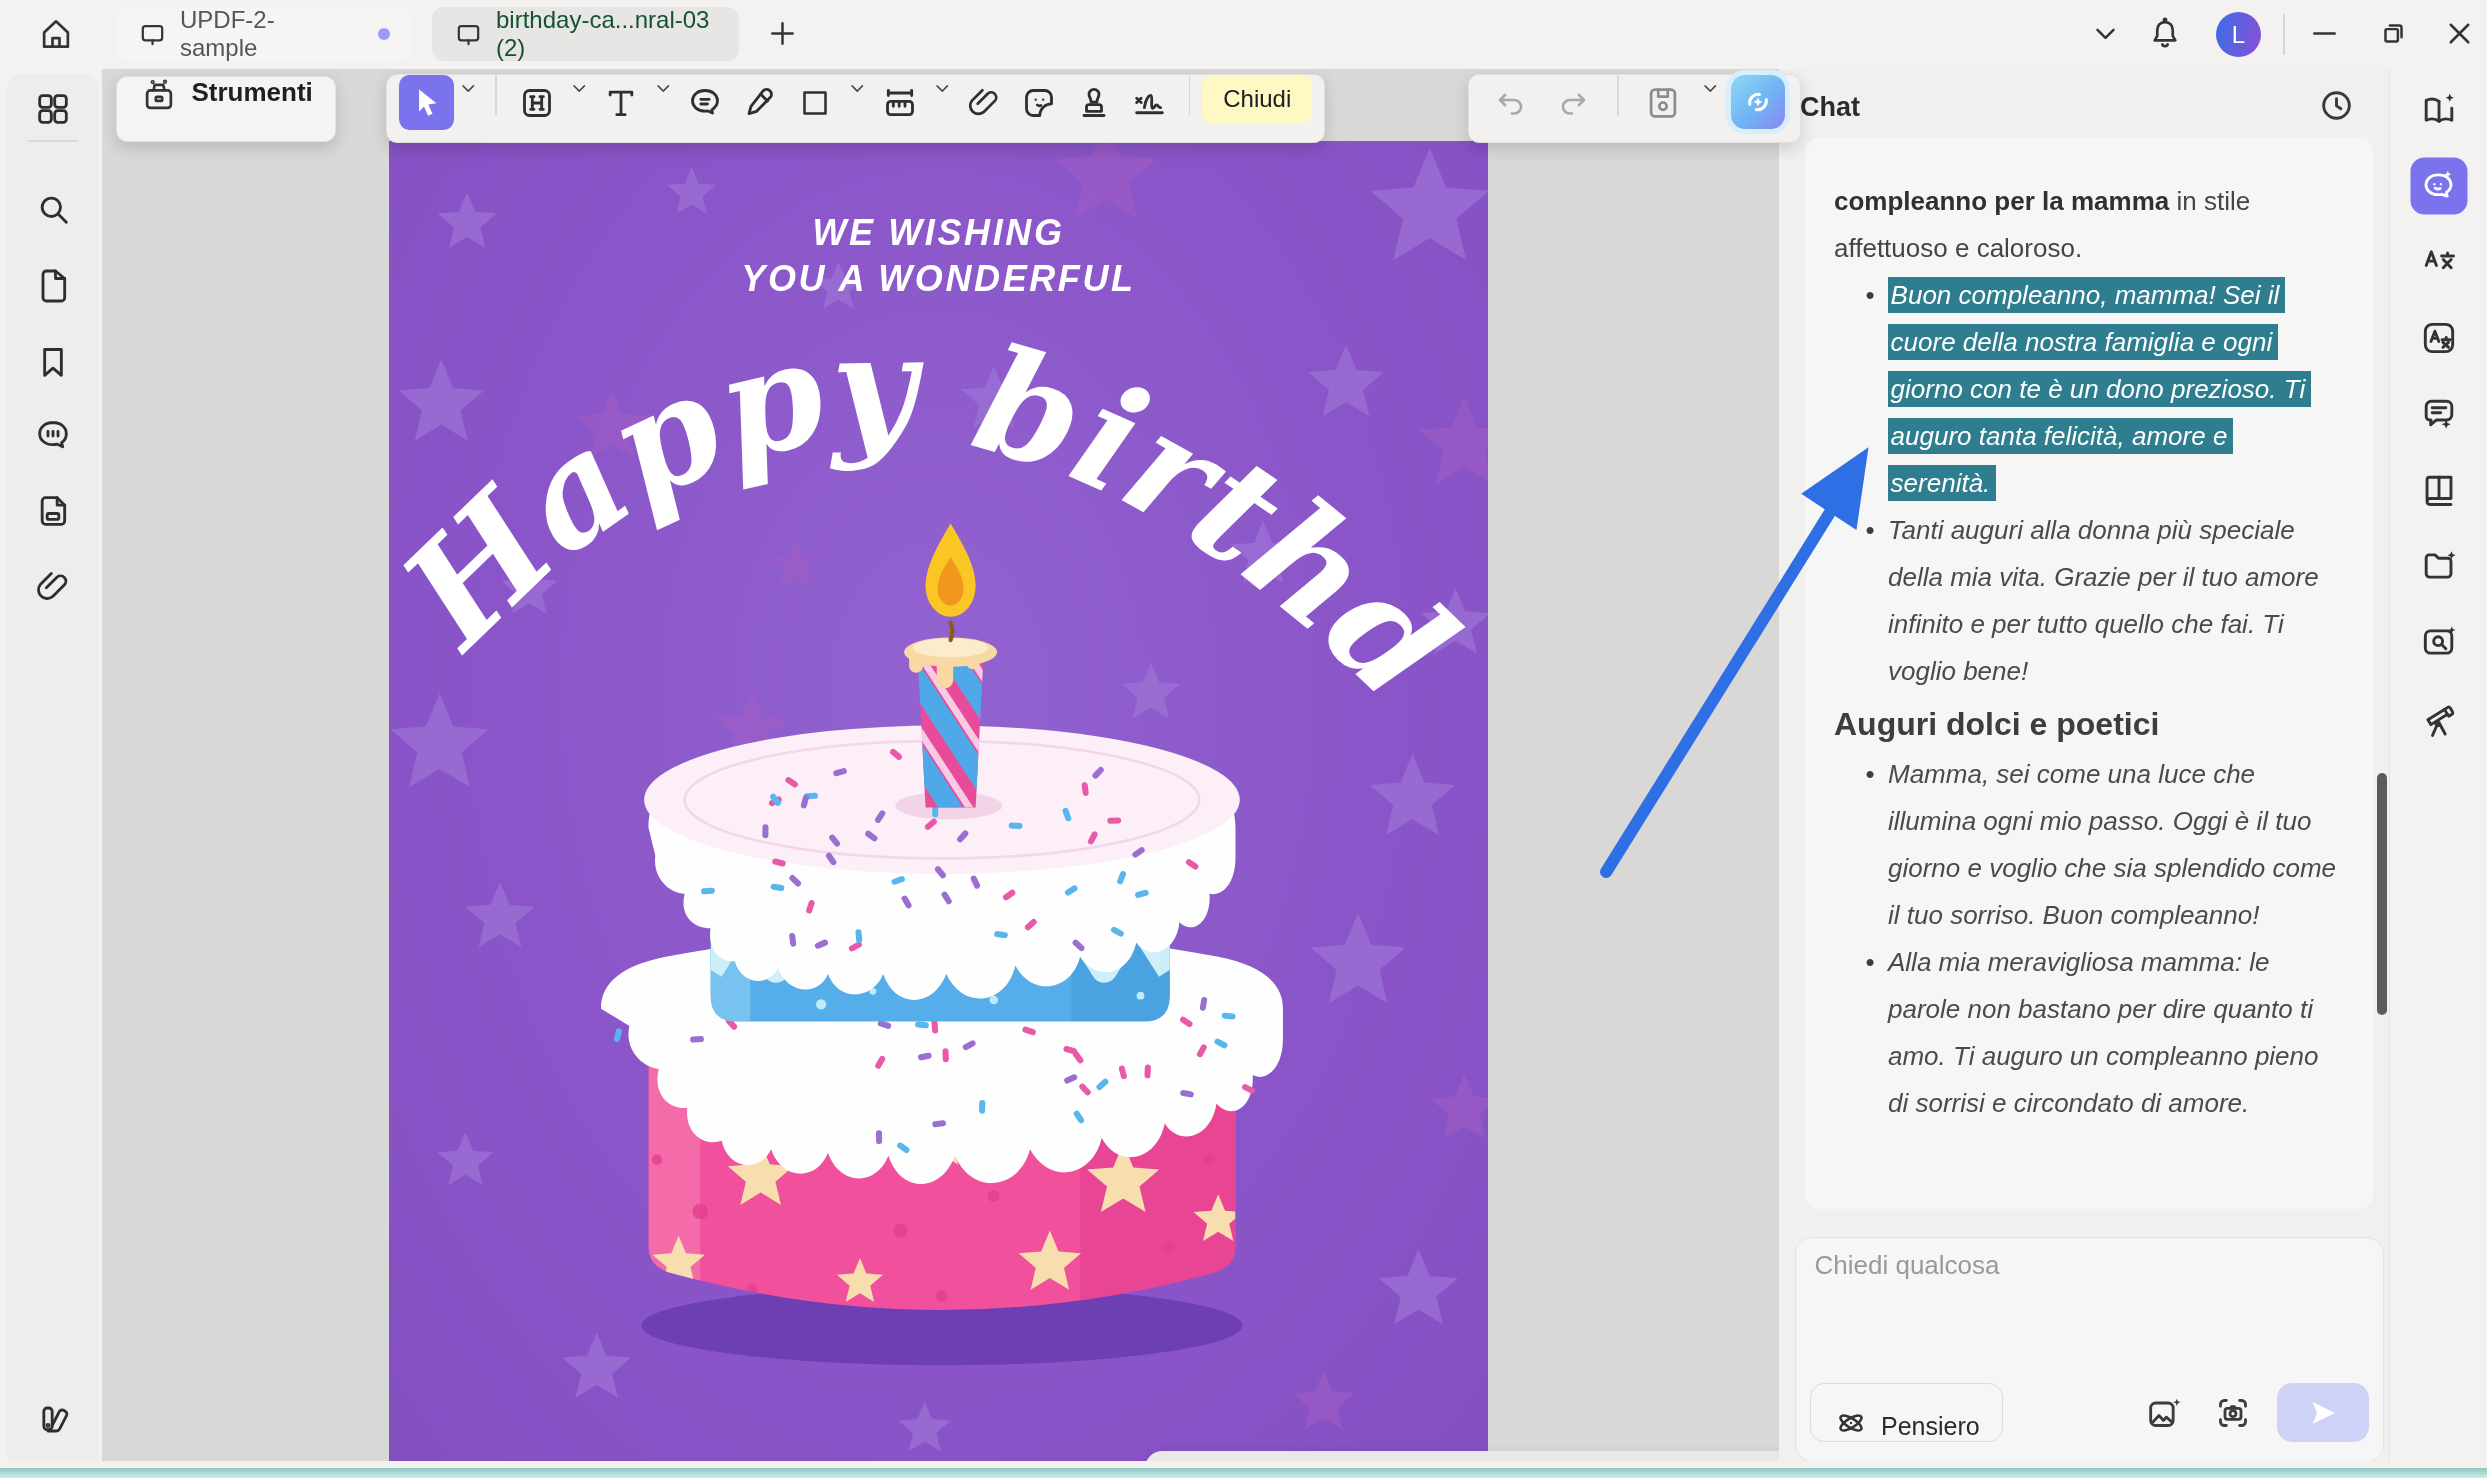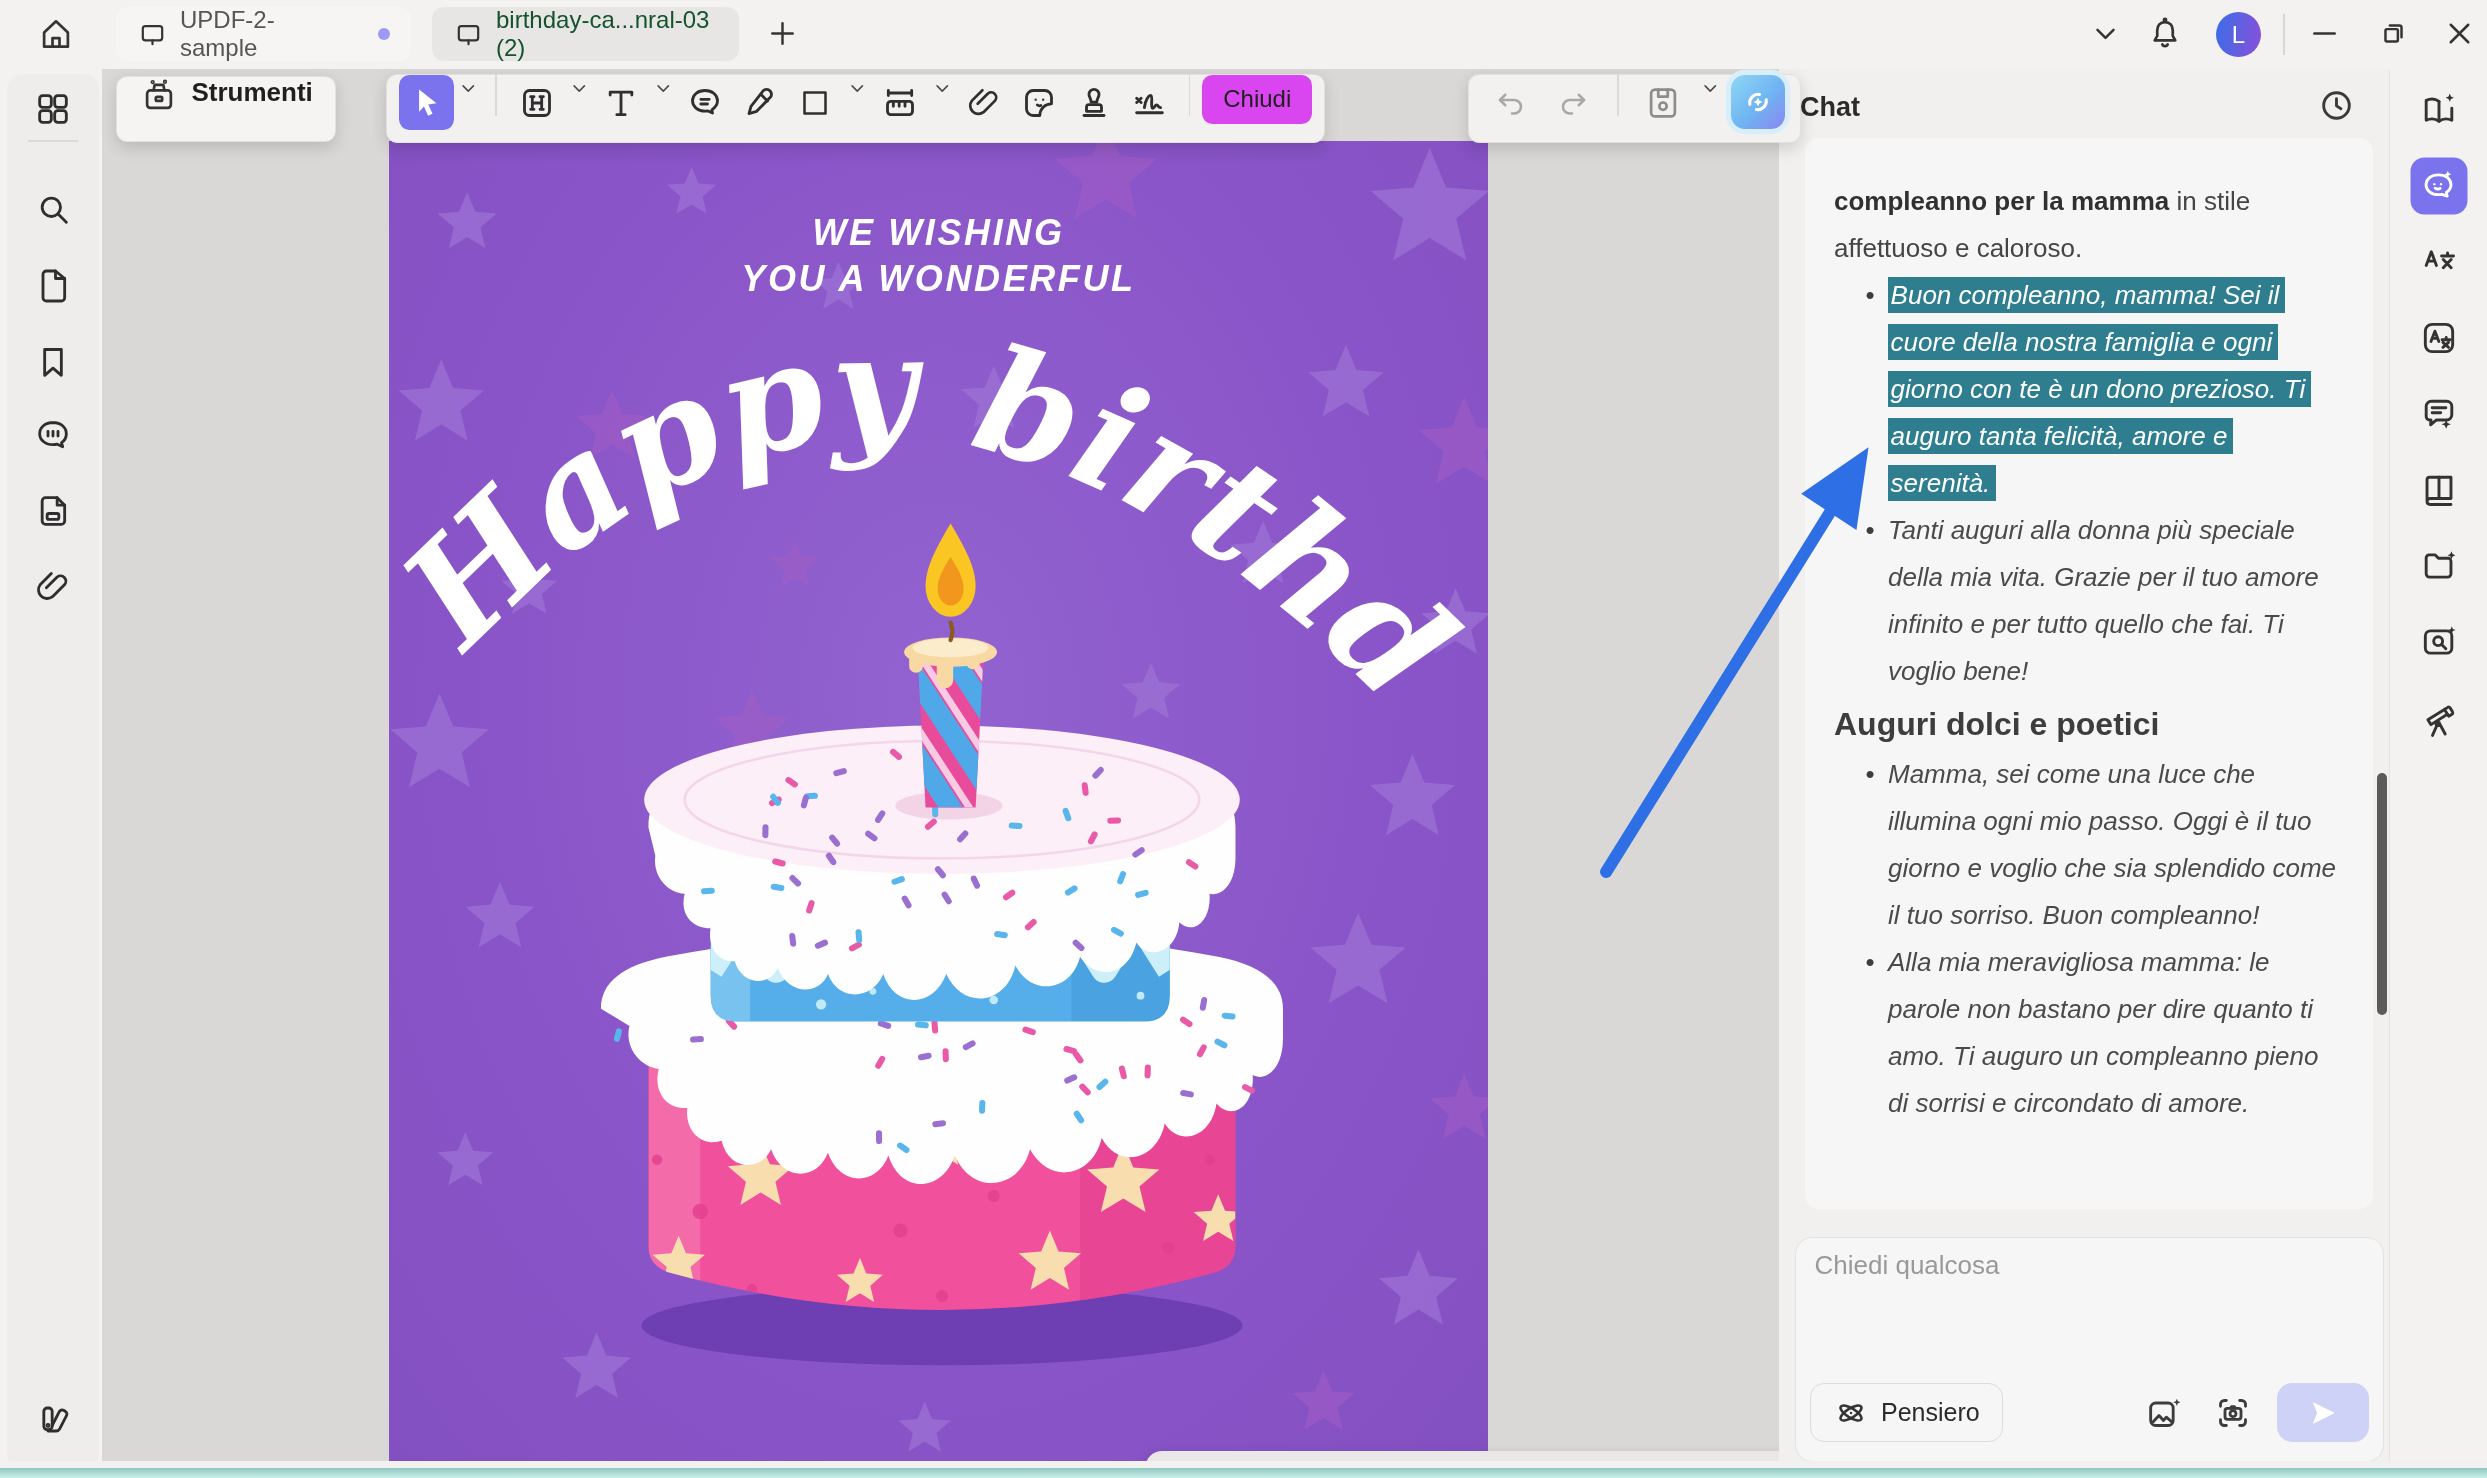--- a/index.html
+++ b/index.html
@@ -21,39 +21,39 @@
   
   .canvas{position:absolute;left:102px;top:69px;width:1677px;height:1392px;background:#d9d8d7;overflow:hidden}
   .card{position:absolute;left:287px;top:72px;width:1099px;height:1320px;background:radial-gradient(ellipse at 50% 42%,#9263d0 0%,#8a55c8 55%,#8350c2 100%);overflow:hidden}
   .cardline{position:absolute;width:100%;text-align:center;color:#fff;font-style:italic;font-weight:600;font-size:36px;letter-spacing:2.6px}
   
   .pill{position:absolute;background:#f2f1f0;border:0.9px solid #e3e1df;border-radius:11px;box-shadow:0 5.2px 15.5px rgba(0,0,0,.14);display:flex;align-items:flex-start;z-index:35}
   .tdiv{width:1.7px;height:41px;background:#dbd9d8;margin:0 12px}
   .toolbtn{width:55px;height:55px;border-radius:10.4px;display:flex;align-items:center;justify-content:center;color:#2f2f2f}
   .toolbtn.sel{background:#7b72ee;color:#fff}
   .chev{width:26px;height:26px;display:flex;align-items:center;justify-content:center;color:#4a4a4a;margin:0 1.7px}
-  .txtbtn{background:#d946ef;border-radius:10.4px;padding:10.4px 21px;font-size:24px;color:#202020}
+  .txtbtn{background:#fef9c3;border-radius:10.4px;padding:10.4px 21px;font-size:24px;color:#202020}
   .aibtn{width:54px;height:54px;border-radius:14px;background:linear-gradient(135deg,#8fd7f6 0%,#6fb4f2 55%,#8b85f2 100%);display:flex;align-items:center;justify-content:center;color:#fff;box-shadow:0 0 0 5.2px #d9eefb}
   
   .bbar{position:absolute;left:1043px;top:1382px;width:731px;height:76px;background:#eae8e7;border-radius:17.3px;box-shadow:0 5.2px 14px rgba(0,0,0,.16);display:flex;align-items:center;padding:0 15.5px;z-index:36}
   
   .chat{position:absolute;left:1779px;top:69px;width:610px;height:1392px;background:#f1f0ef}
   .chat-title{position:absolute;left:21px;top:22.5px;font-size:27px;font-weight:700;color:#2b2b2b}
   .msgcard{position:absolute;left:26px;top:69px;width:568px;height:1071px;background:#f7f6f6;border-radius:14px;overflow:hidden;padding:40px 26px 0 29px}
   .intro{font-size:26px;line-height:47px;color:#454545;width:484px}
   .intro b{font-weight:700;color:#303030}
   .mh{font-size:32px;font-weight:700;color:#3d3d3d;line-height:54px;margin-top:1.7px}
   .bullet{position:relative;margin-left:54px;width:449px;font-size:26px;font-style:italic;line-height:47px;color:#4a4a4a}
   .bullet::before{content:"\2022";position:absolute;left:-22.5px;color:#3d3d3d;font-style:normal}
   .hl{background:#2e7e90;color:#fff;padding:2.6px 6px 2.6px 2.6px;-webkit-box-decoration-break:clone;box-decoration-break:clone}
   .scrollthumb{position:absolute;left:598px;top:704px;width:9.5px;height:242px;border-radius:5.2px;background:#5c5b5a}
   .inputcard{position:absolute;left:15.5px;top:1168px;width:589px;height:225px;background:#f7f6f6;border:1.7px solid #e4e2e1;border-radius:17.3px}
   .inputcard textarea{position:absolute;left:19px;top:12px;width:535px;height:112px;border:none;outline:none;background:transparent;resize:none;font-size:26px;color:#3c3c3c;font-family:"Liberation Sans",sans-serif}
   .inputcard textarea::placeholder{color:#9b9998}
-  .pensiero{position:absolute;left:14px;bottom:19px;height:59px;border:1.7px solid #dedcdb;border-radius:14px;display:flex;align-items:center;gap:12px;padding:0 22.5px;font-size:25px;color:#2b2b2b;background:#f7f6f6}
+  .pensiero{position:absolute;left:14px;bottom:19px;height:59px;border:1.7px solid #dedcdb;border-radius:14px;display:flex;align-items:flex-end;gap:12px;padding:0 22.5px;font-size:25px;color:#2b2b2b;background:#f7f6f6}
   .sendbtn{position:absolute;right:14px;bottom:19px;width:92px;height:59px;border-radius:15.5px;background:#cdd2f6;display:flex;align-items:center;justify-content:center;color:#fff}
   
   .rail{position:absolute;left:2389px;top:69px;width:98px;height:1392px;background:#f3f2f1;border-left:1.7px solid #e6e4e3}
   .ri{position:absolute;left:50%;transform:translate(-50%,-50%);color:#333}
   .ri.sel{background:#7b72ee;color:#fff;border-radius:14px;width:57px;height:57px;display:flex;align-items:center;justify-content:center}
   .strip1{position:absolute;left:0;top:1461px;width:2487px;height:7px;background:#f2f1f0;z-index:45}
   .strip2{position:absolute;left:0;top:1468px;width:2487px;height:10.4px;background:linear-gradient(#8fc6c1,#c9efe8);z-index:45}
   .arrowsvg{position:absolute;inset:0;z-index:60;pointer-events:none}
 </style>
 </head>

